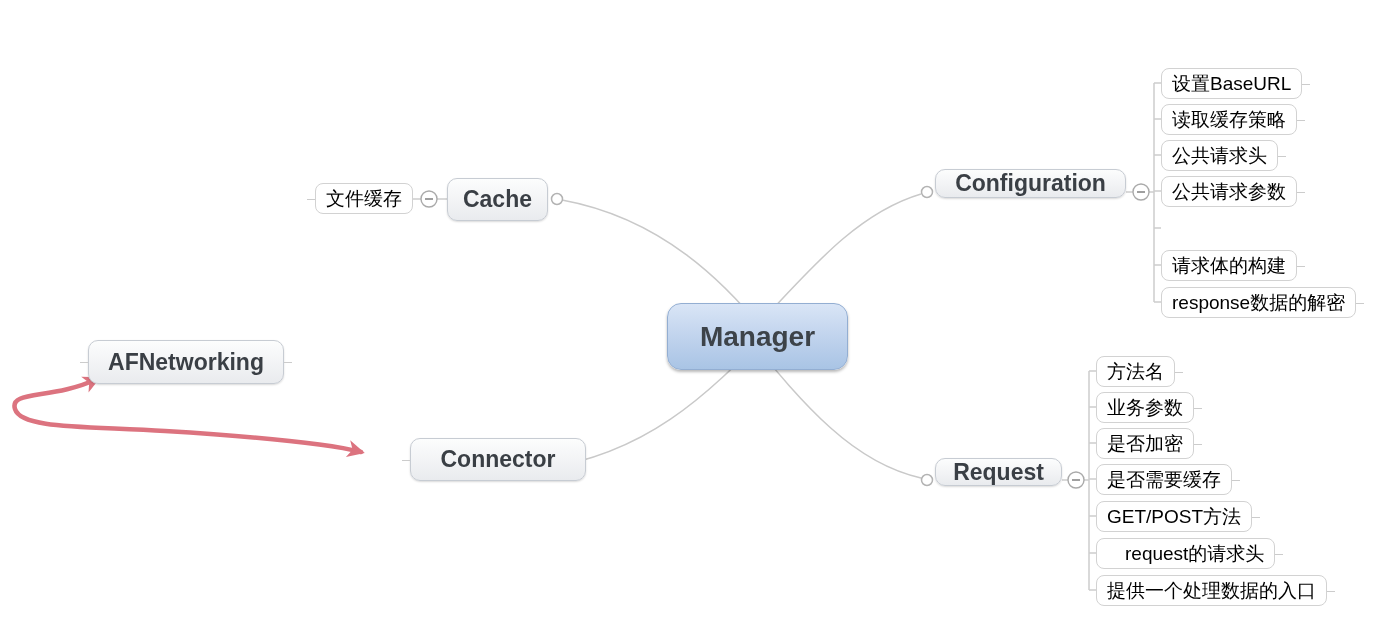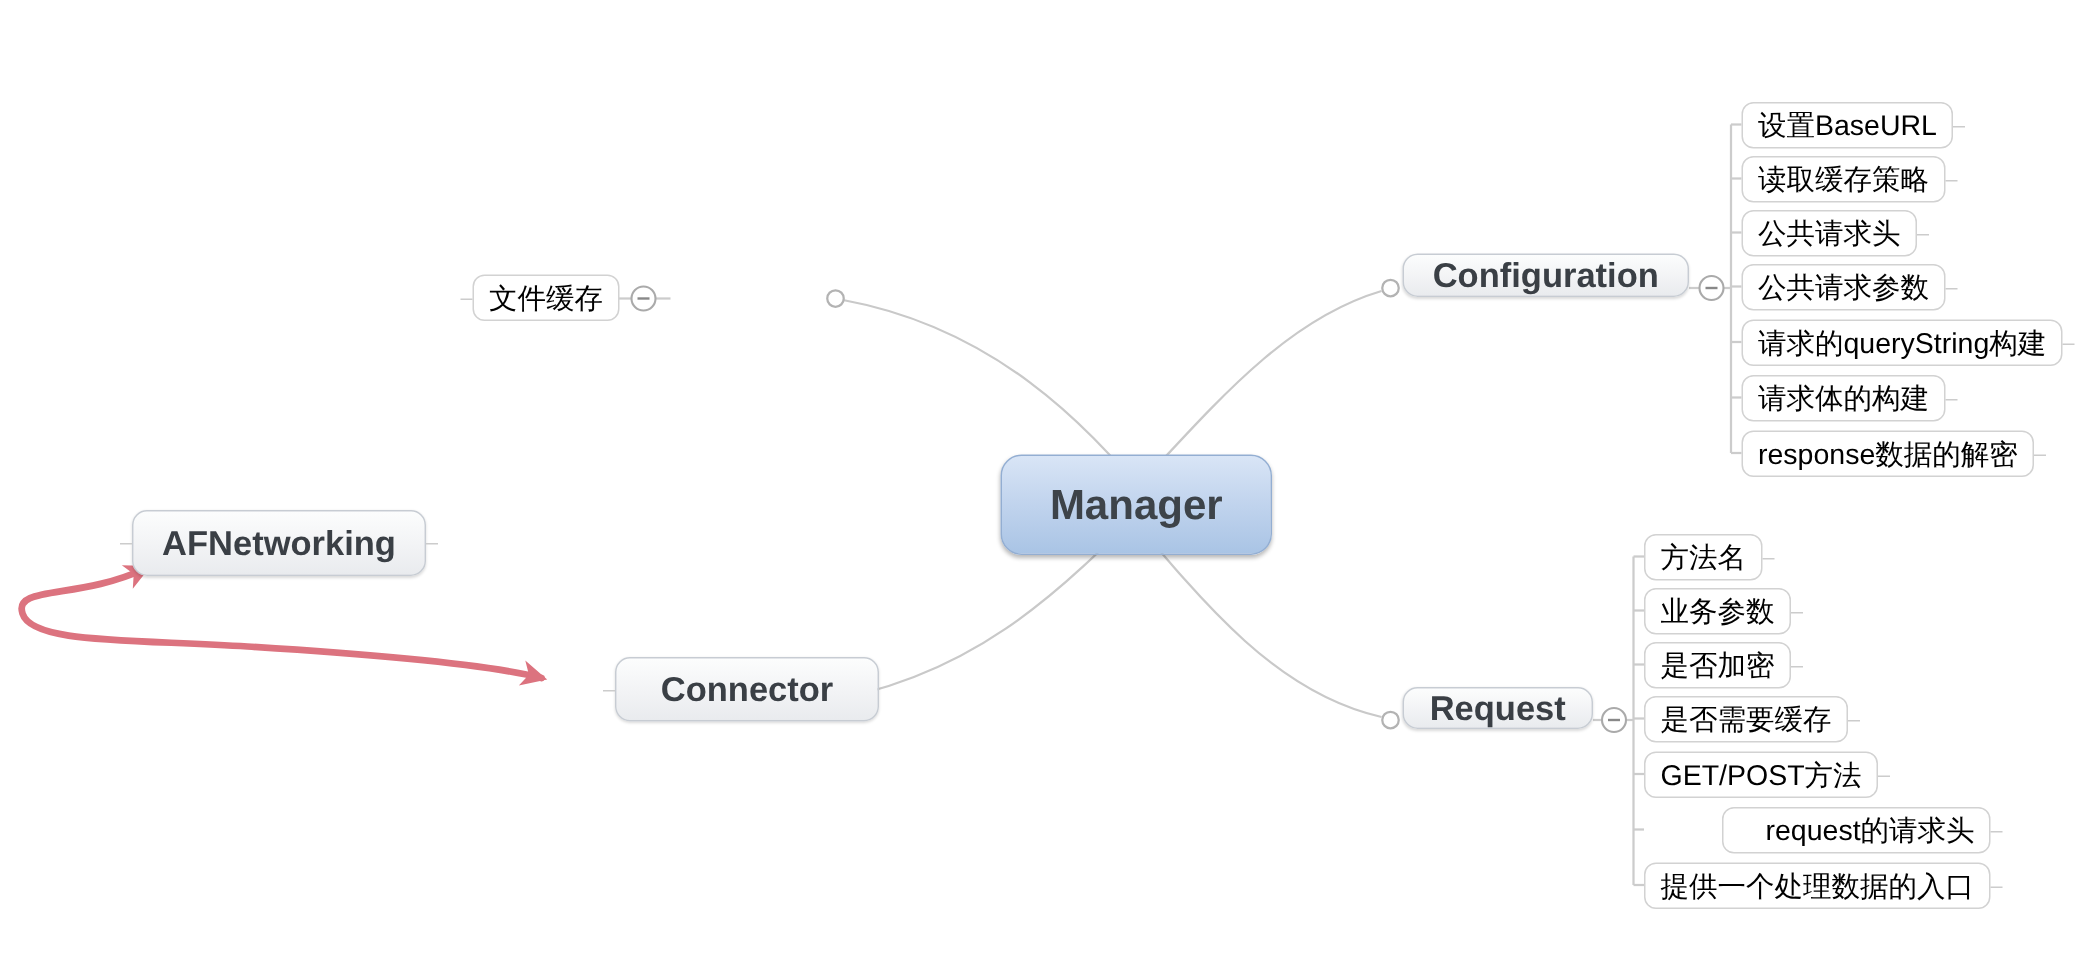--- a/index.html
+++ b/index.html
@@ -91,20 +91,23 @@
       <line x1="1072" y1="480" x2="1080" y2="480" stroke="#888888" stroke-width="1.6"></line>
     </g>
 
     <path d="M 97 379 C 52 400, 9 390, 15 409 C 21 429, 85 426, 165 431 C 262 437, 330 444, 361 452" fill="none" stroke="#dc737f" stroke-width="4.5" stroke-linecap="round" marker-start="url(#arrow)" marker-end="url(#arrow)"></path>
   </svg>
 
   <div class="node root-topic" style="left:667px;top:303px;width:181px;height:67px;">
     <span>Manager</span>
   </div>
 
+  <div class="node primary-topic" style="left:447px;top:178px;width:101px;height:43px;">
+    <span>Cache</span>
+  </div>
 
   <div class="node primary-topic" style="left:935px;top:169px;width:191px;height:29px;">
     <span>Configuration</span>
   </div>
 
   <div class="node primary-topic" style="left:935px;top:458px;width:127px;height:28px;">
     <span>Request</span>
   </div>
 
   <div class="node primary-topic tick-left" style="left:374px;top:438px;width:176px;height:43px;margin-left:36px;">
@@ -124,23 +127,20 @@
   </div>
   <div class="node child-topic tick-right" style="left:1161px;top:104px;">
     <span>读取缓存策略</span>
   </div>
   <div class="node child-topic tick-right" style="left:1161px;top:140px;">
     <span>公共请求头</span>
   </div>
   <div class="node child-topic tick-right" style="left:1161px;top:176px;">
     <span>公共请求参数</span>
   </div>
-  <div class="node child-topic tick-right" style="left:1161px;top:213px;">
-    <span>请求的queryString构建</span>
-  </div>
   <div class="node child-topic tick-right" style="left:1161px;top:250px;">
     <span>请求体的构建</span>
   </div>
   <div class="node child-topic tick-right" style="left:1161px;top:287px;">
     <span>response数据的解密</span>
   </div>
 
   <div class="node child-topic tick-right" style="left:1096px;top:356px;">
     <span>方法名</span>
   </div>
@@ -149,20 +149,20 @@
   </div>
   <div class="node child-topic tick-right" style="left:1096px;top:428px;">
     <span>是否加密</span>
   </div>
   <div class="node child-topic tick-right" style="left:1096px;top:464px;">
     <span>是否需要缓存</span>
   </div>
   <div class="node child-topic tick-right" style="left:1096px;top:501px;">
     <span>GET/POST方法</span>
   </div>
-  <div class="node child-topic tick-right" style="left:1148px;top:538px;padding-left:28px;">
+  <div class="node child-topic tick-right" style="left:1096px;top:538px;padding-left:28px;">
     <span>request的请求头</span>
   </div>
   <div class="node child-topic tick-right" style="left:1096px;top:575px;">
     <span>提供一个处理数据的入口</span>
   </div>
 
 </div>
 
 </body></html>

